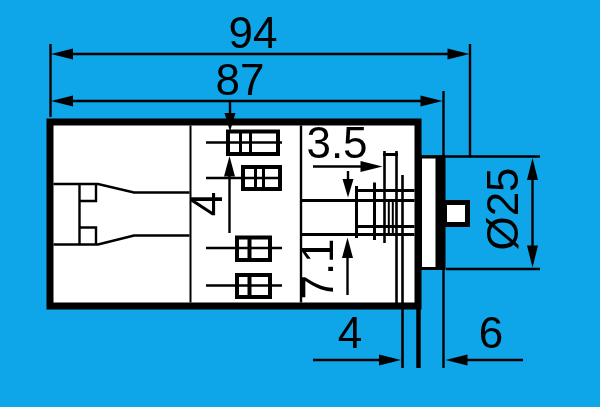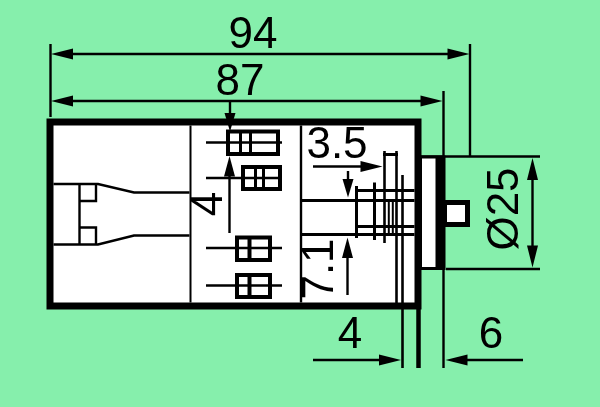--- a/index.html
+++ b/index.html
@@ -1,16 +1,16 @@
 <!DOCTYPE html>
 <html><head>
 <meta charset="utf-8">
 <style>
   html,body{margin:0;padding:0;background:#ffffff;}
-  #stage{position:relative;width:600px;height:407px;background:#86efac;overflow:hidden;text-align:center;}
+  #stage{position:relative;width:600px;height:407px;background:#0ea5e9;overflow:hidden;text-align:center;}
   svg{display:block;}
   .ln{stroke:#000000;fill:none;stroke-linecap:butt;}
   .w2{stroke-width:2;}
   .w24{stroke-width:2.4;}
   .w26{stroke-width:2.6;}
   .w3{stroke-width:3;}
   .w4{stroke-width:4;}
   .w45{stroke-width:4.5;}
   .w5{stroke-width:5;}
   .w7{stroke-width:7;}

